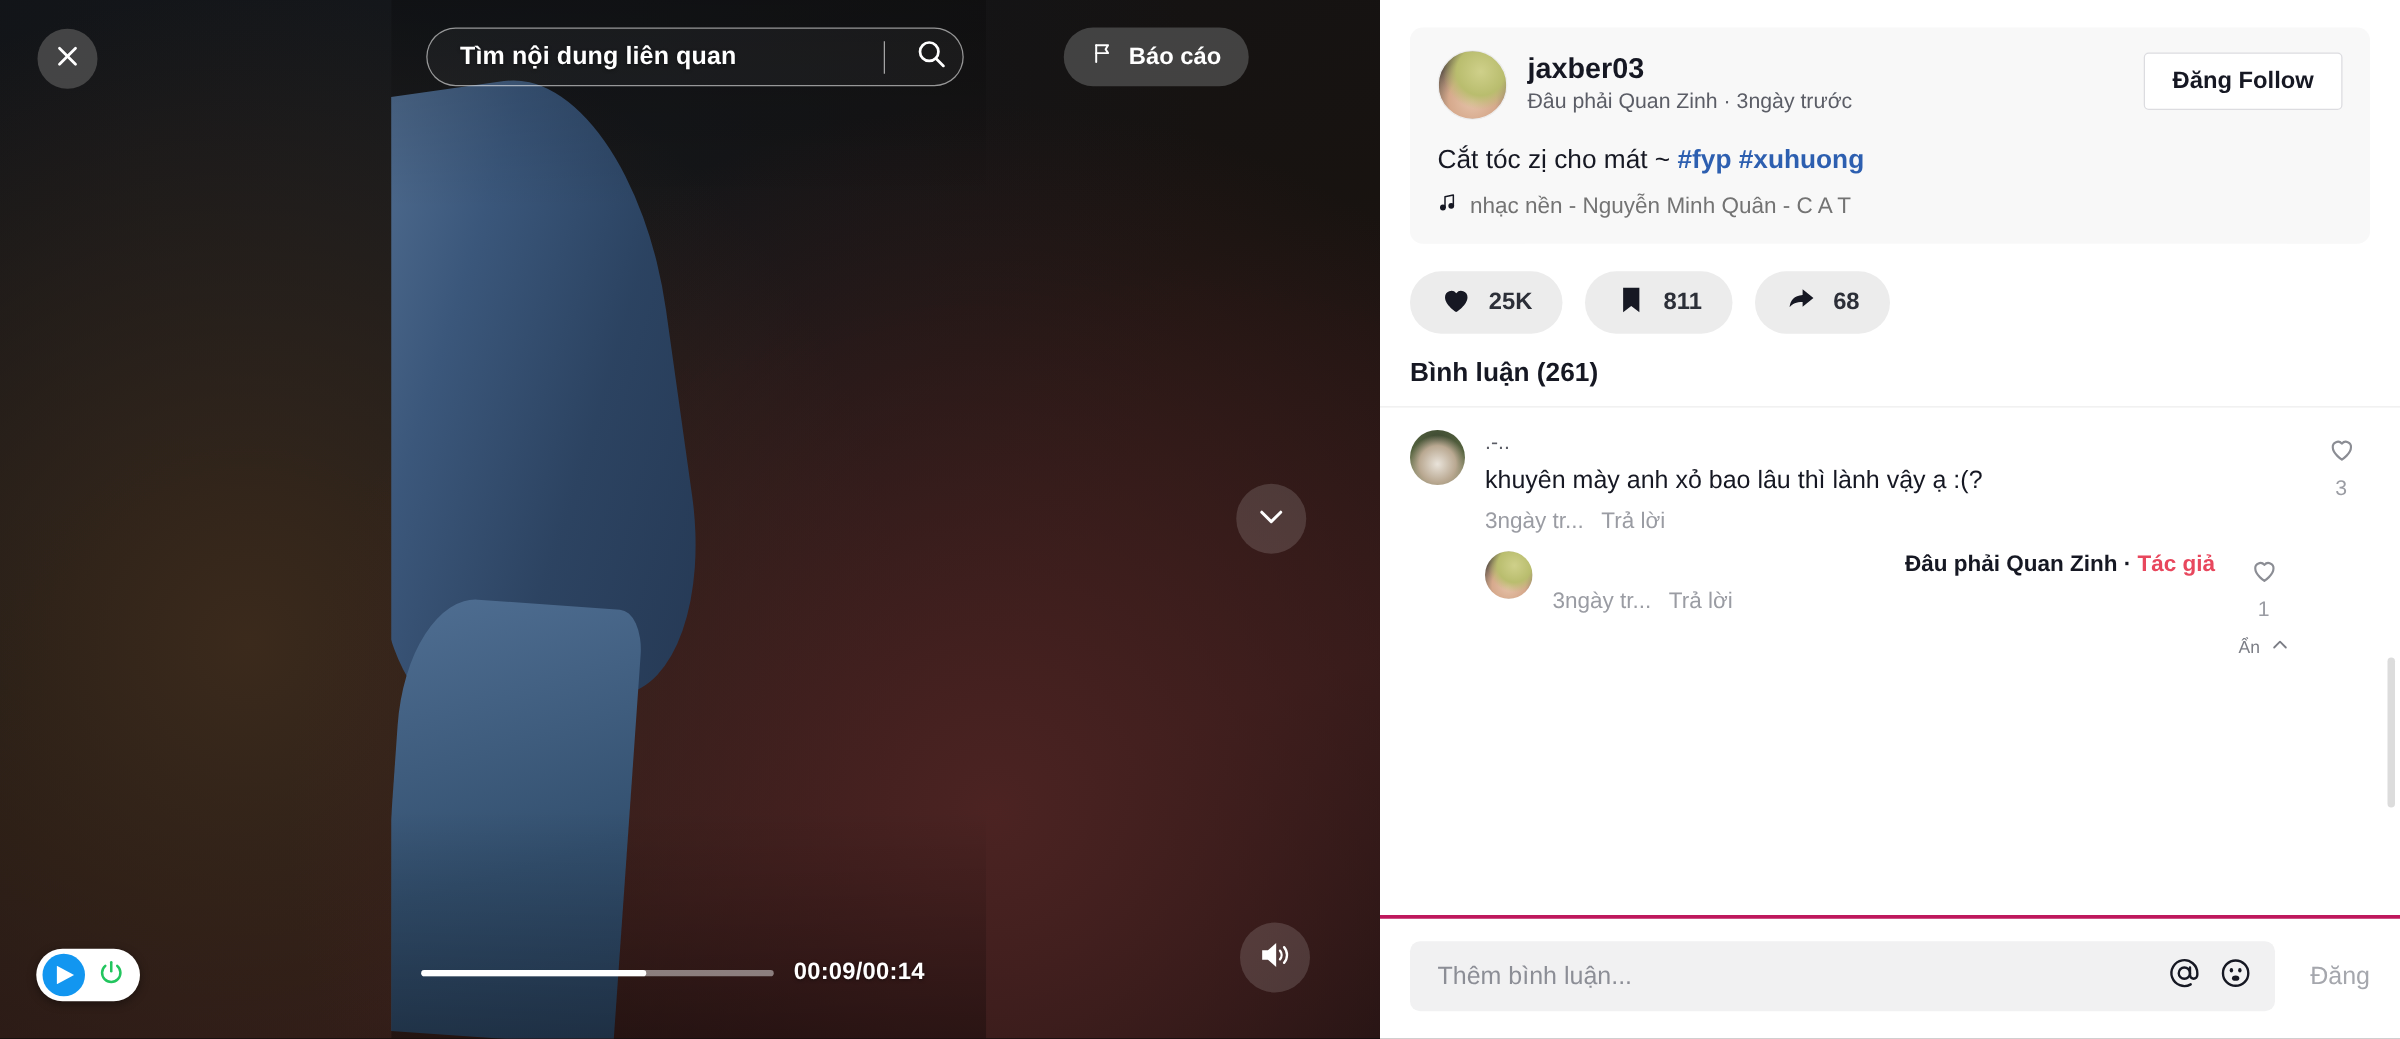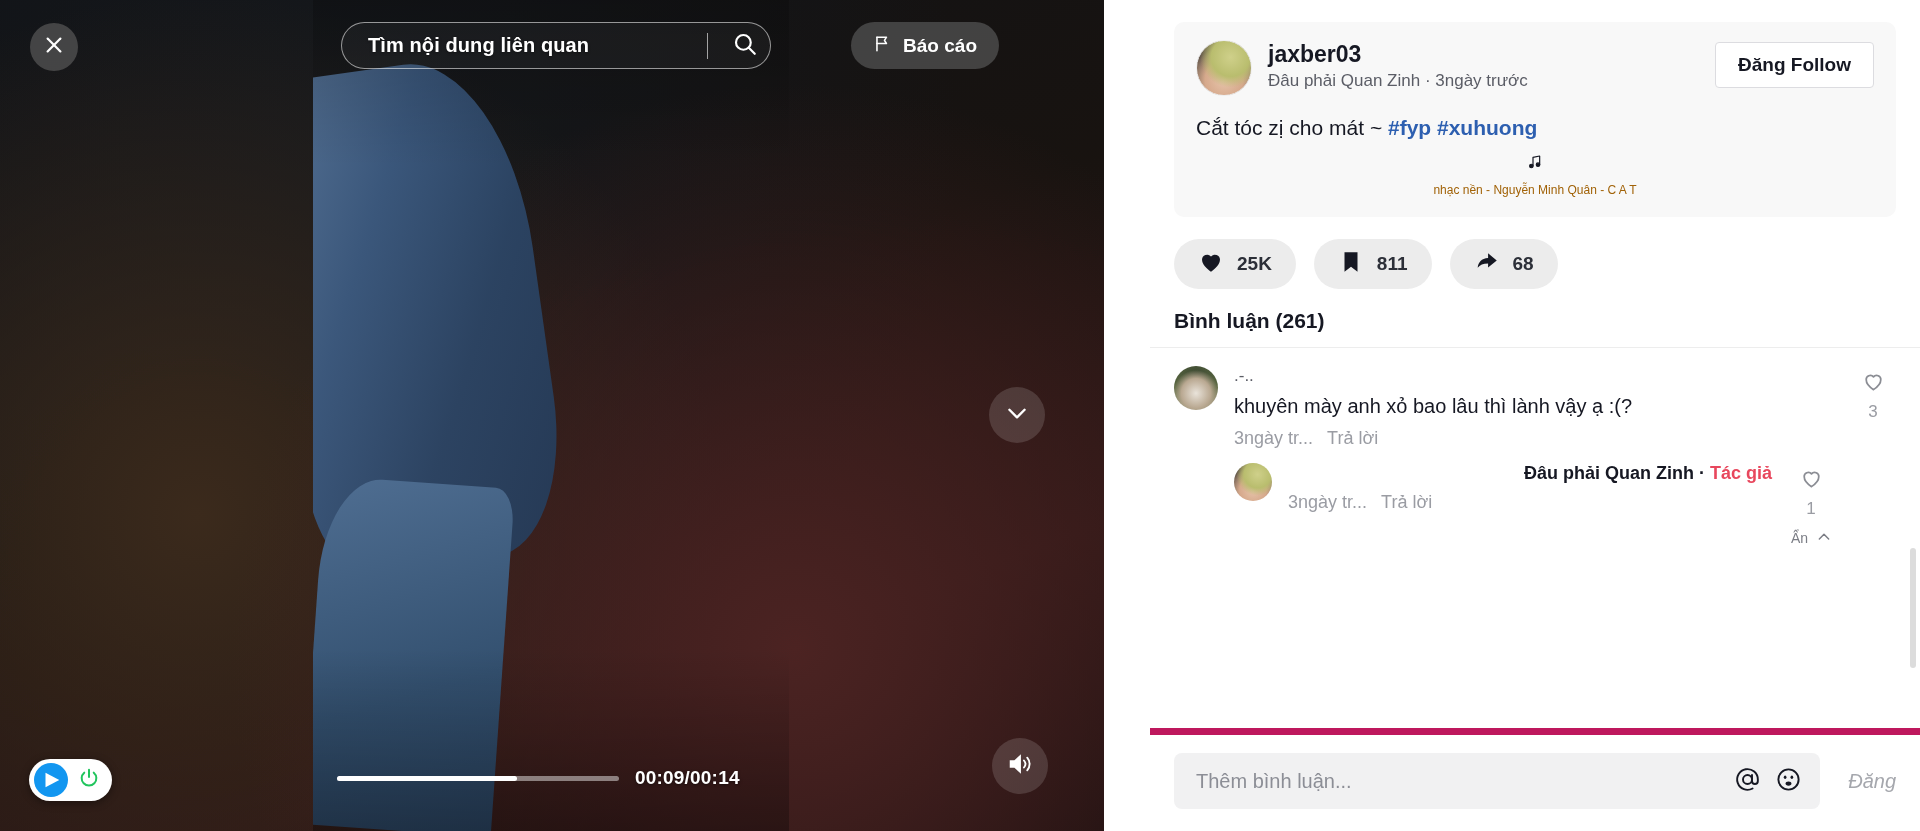--- a/index.html
+++ b/index.html
@@ -215,21 +215,20 @@
   .iq-power svg { width: 22px; height: 22px; }
 
   
   .panel {
     width: 816px;
     height: 831px;
     background: #fff;
     display: flex;
     flex-direction: column;
     position: relative;
-    padding-left: 46px;
   }
 
   .panel-top { padding: 22px 24px 0 24px; }
 
   .info-card {
     background: #f8f8f8;
     border-radius: 10px;
     padding: 18px 22px 20px 22px;
   }
   .author-row { display: flex; align-items: flex-start; gap: 16px; }
@@ -268,21 +267,21 @@
   .caption {
     margin-top: 18px;
     font-size: 21px;
     color: #161823;
     line-height: 1.35;
   }
   .caption .tag { color: #2d5fb0; font-weight: 700; }
   .music-row {
     margin-top: 12px;
     display: flex; align-items: center; gap: 10px;
-    font-size: 12px; color: #a16207; flex-direction: column;
+    font-size: 18px; color: #737373;
   }
   .music-row svg { width: 16px; height: 16px; flex: 0 0 16px; }
 
   
   .actions {
     display: flex; gap: 18px;
     padding: 22px 24px 20px 24px;
   }
   .action-pill {
     display: flex; align-items: center; gap: 13px;
@@ -362,41 +361,41 @@
   .cmt-scrollbar {
     position: absolute;
     right: 4px; top: 200px;
     width: 6px; height: 120px;
     background: #dcdcdc;
     border-radius: 3px;
   }
 
   
   .cmt-input-bar {
-    border-top: 7px solid #be185d;
+    border-top: 3px solid #be185d;
     padding: 18px 24px 22px 24px;
     display: flex; align-items: center; gap: 28px;
     background: #fff;
   }
   .cmt-input {
     flex: 1;
     height: 56px;
     background: #f1f1f2;
     border-radius: 8px;
     display: flex; align-items: center;
     padding: 0 18px 0 22px;
   }
   .cmt-input-ph {
     flex: 1;
     font-size: 20px; color: #8c8e96;
   }
   .cmt-input-icons { display: flex; align-items: center; gap: 14px; }
   .cmt-input-icons svg { width: 27px; height: 27px; cursor: pointer; }
   .post-btn {
-    font-size: 20px; color: #a5a7ad; cursor: pointer; white-space: nowrap; font-style: italic;
+    font-size: 20px; color: #a5a7ad; cursor: pointer; white-space: nowrap;
   }
 </style>
 </head>
 <body>
 
 <div class="app">
 
   <div class="stage">
     <div class="stage-blur-bg"></div>
 

